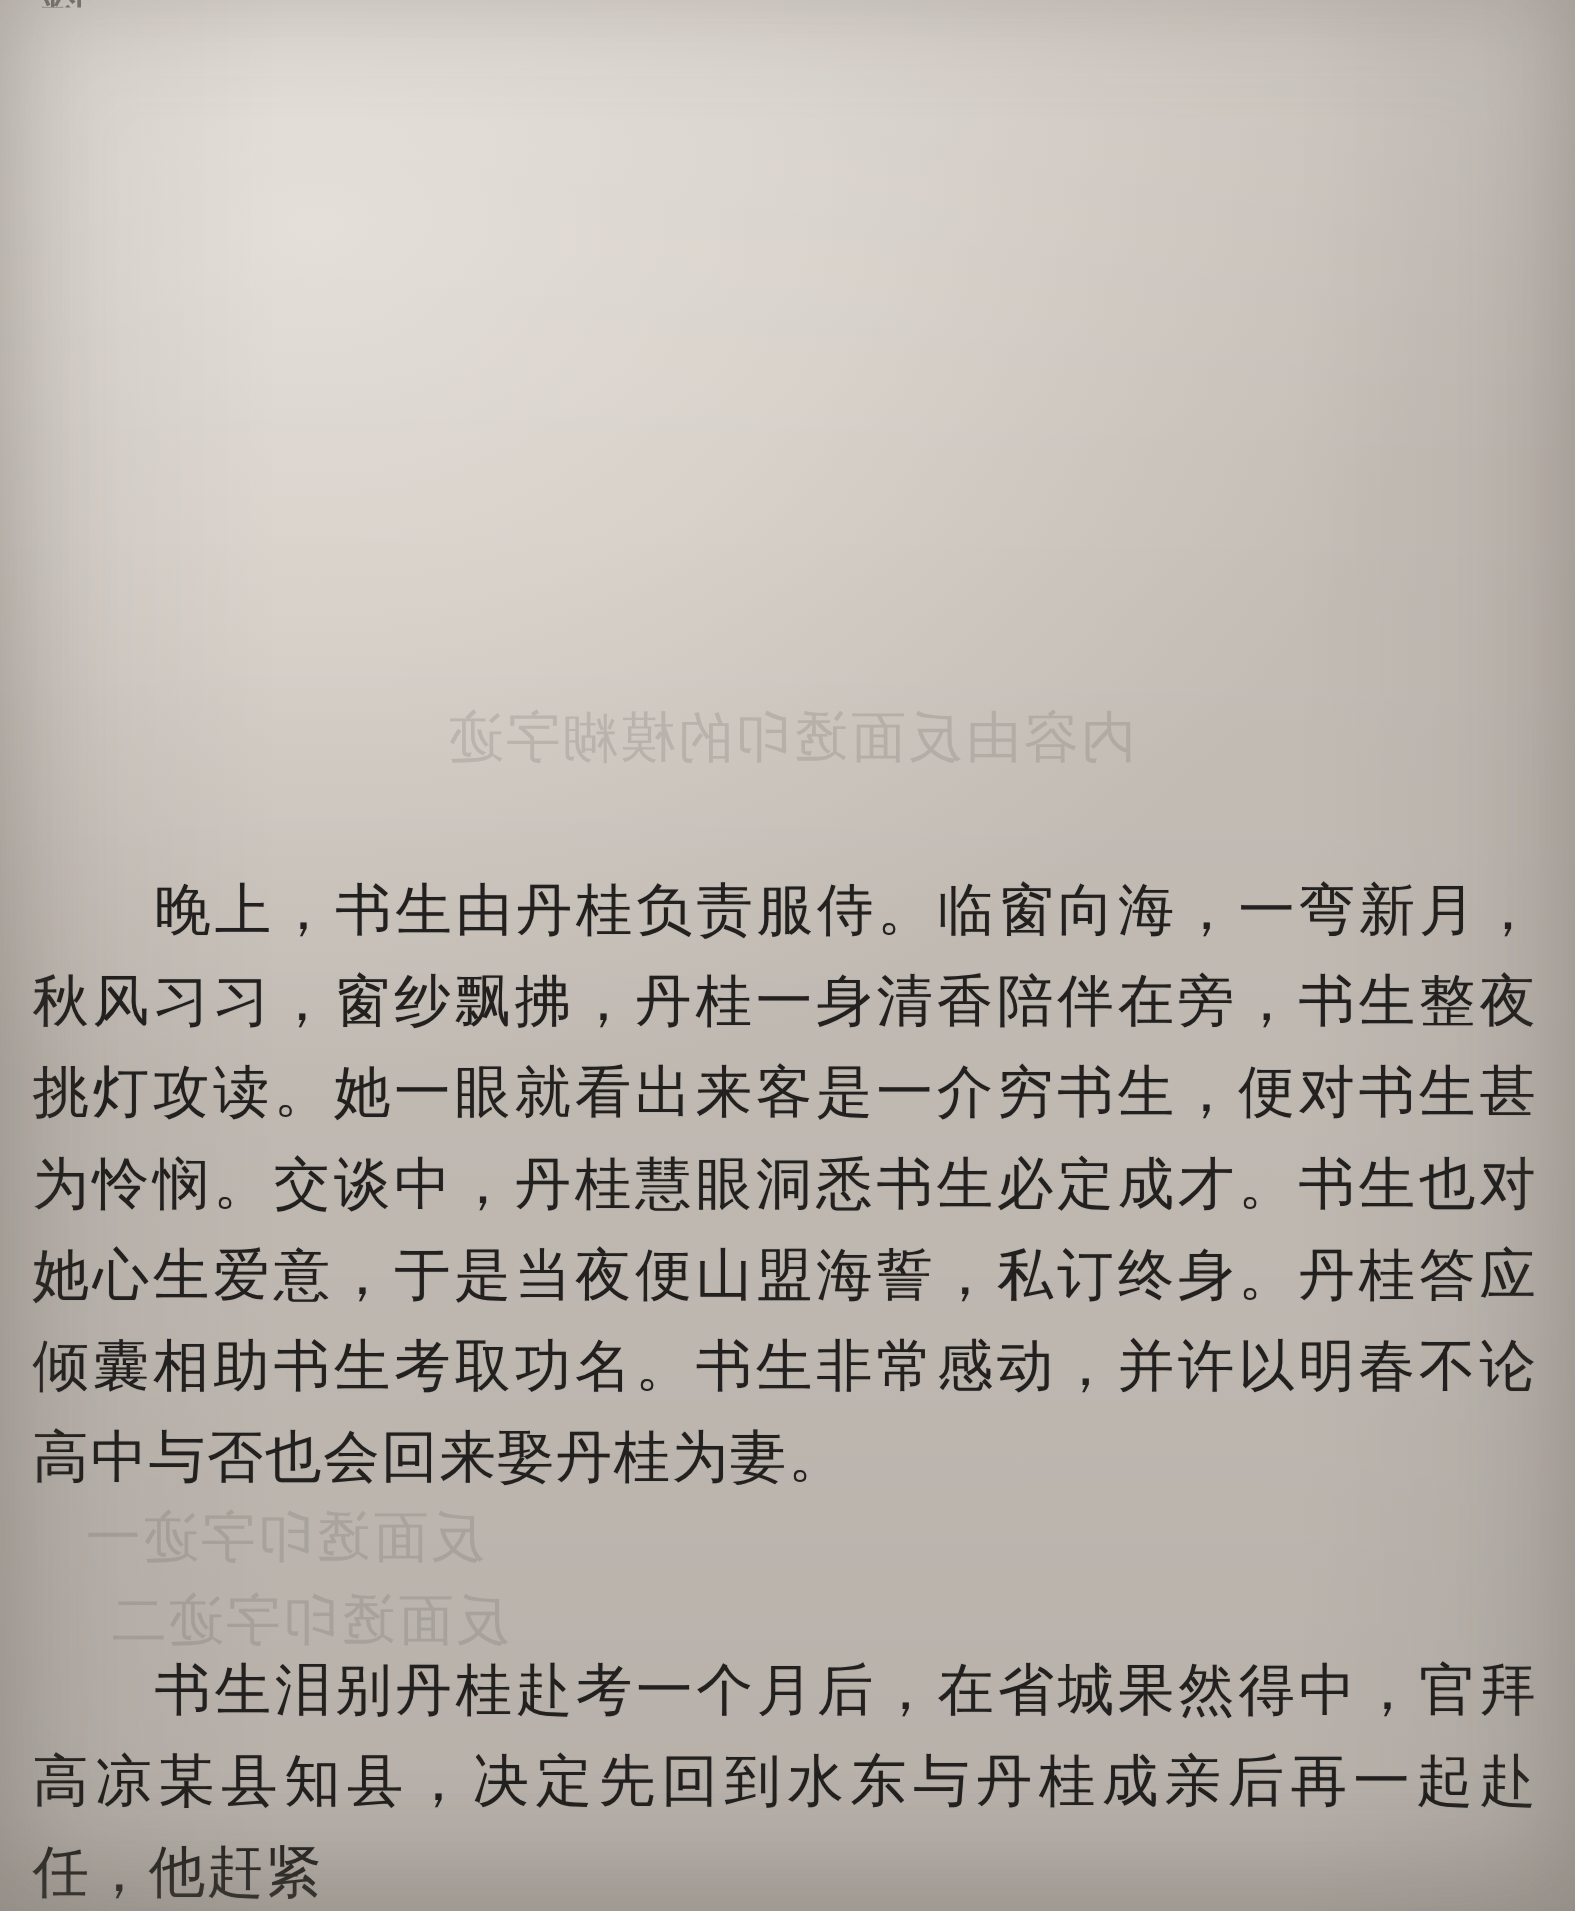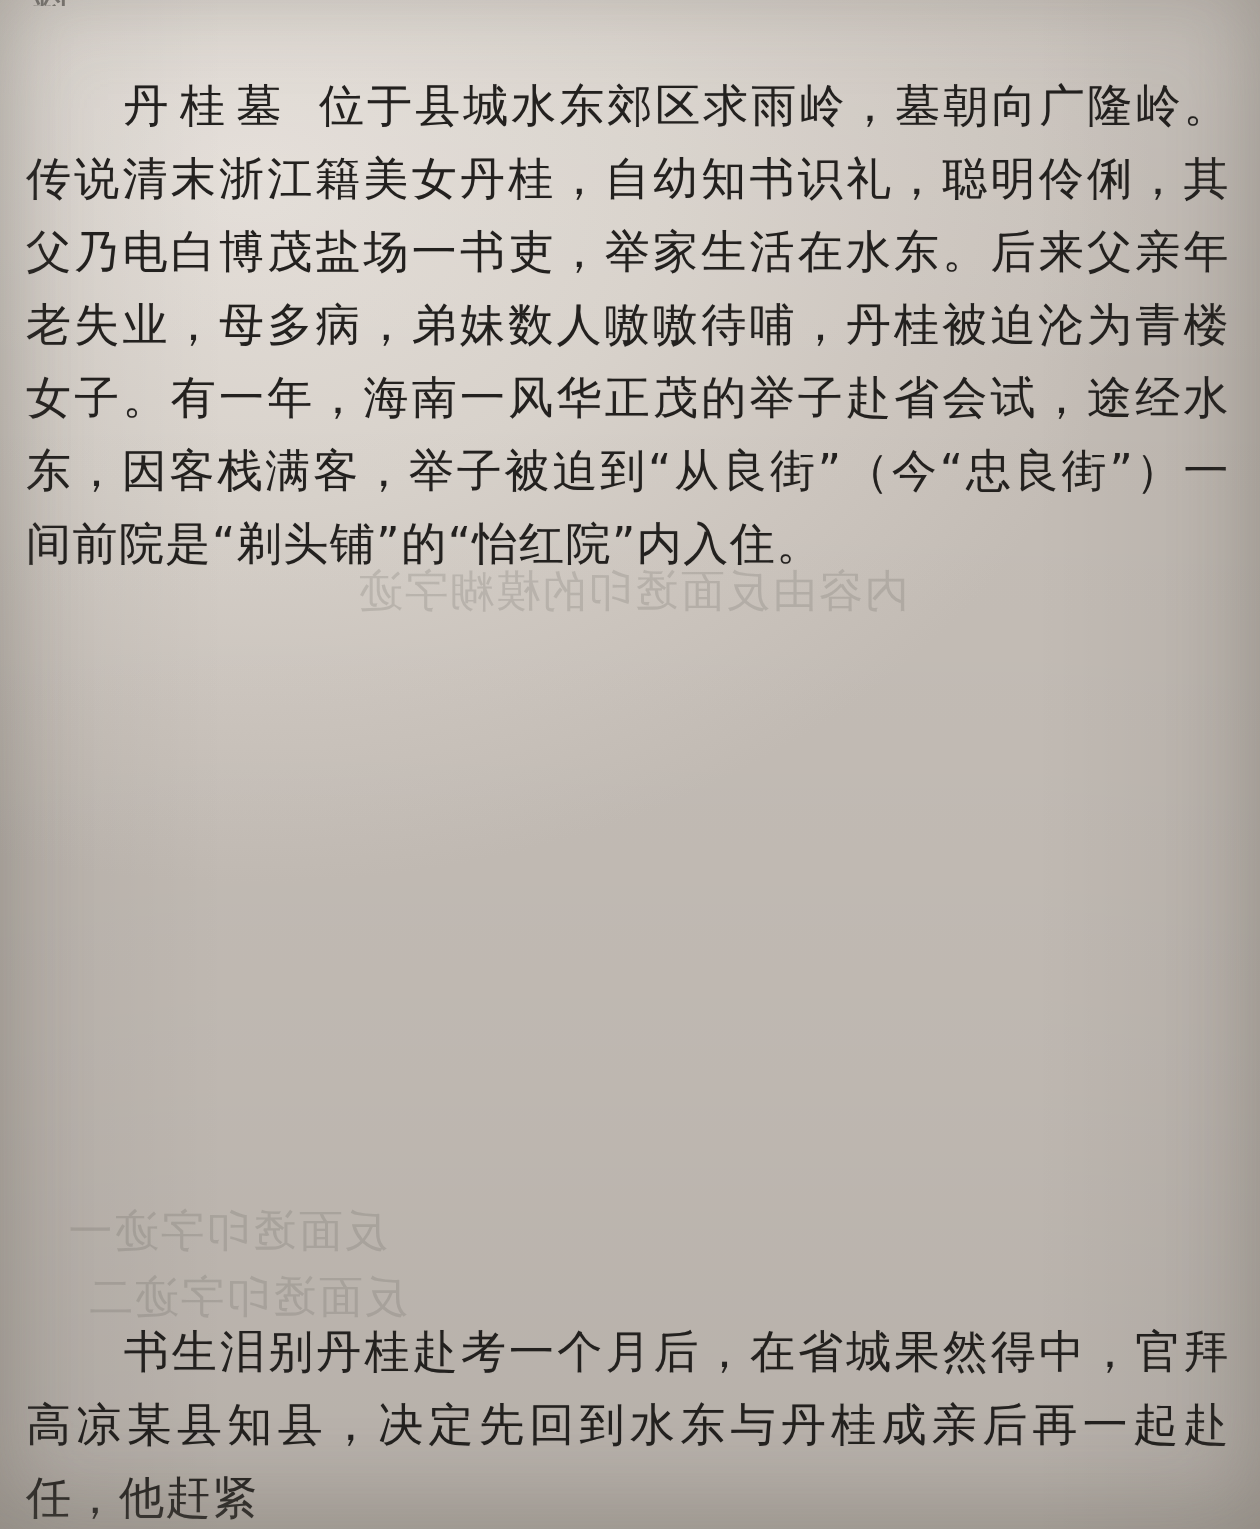--- a/index.html
+++ b/index.html
@@ -97,21 +97,21 @@
 <div id="page">
 
   <div class="text-column">
 
     <div class="cut-line-top">料。</div>
 
     <div class="bleed" id="bleed1">内容由反面透印的模糊字迹</div>
     <div class="bleed" id="bleed2">反面透印字迹一</div>
     <div class="bleed" id="bleed3">反面透印字迹二</div>
 
-    <p class="para" id="para1"><span class="indent"></span><span class="lead-term">丹桂墓</span><span>位于县城水东郊区求雨岭，墓朝向广隆岭。传说清末浙江籍美女丹桂，自幼知书识礼，聪明伶俐，其父乃电白博茂盐场一书吏，举家生活在水东。后来父亲年老失业，母多病，弟妹数人嗷嗷待哺，丹桂被迫沦为青楼女子。有一年，海南一风华正茂的举子赴省会试，途经水东，因客栈满客，举子被迫到“从良街”（今“忠良街”）一间前院是“剃头铺”的“怡红院”内入住。</span></p>
 
+    <p class="para" id="para2"><span class="indent"></span><span>晚上，书生由丹桂负责服侍。临窗向海，一弯新月，秋风习习，窗纱飘拂，丹桂一身清香陪伴在旁，书生整夜挑灯攻读。她一眼就看出来客是一介穷书生，便对书生甚为怜悯。交谈中，丹桂慧眼洞悉书生必定成才。书生也对她心生爱意，于是当夜便山盟海誓，私订终身。丹桂答应倾囊相助书生考取功名。书生非常感动，并许以明春不论高中与否也会回来娶丹桂为妻。</span></p>
 
     <p class="para" id="para3"><span class="indent"></span><span>书生泪别丹桂赴考一个月后，在省城果然得中，官拜高凉某县知县，决定先回到水东与丹桂成亲后再一起赴任，他赶紧</span></p>
 
   </div>
 
   <div class="vignette"></div>
 </div>
 
 </body></html>

